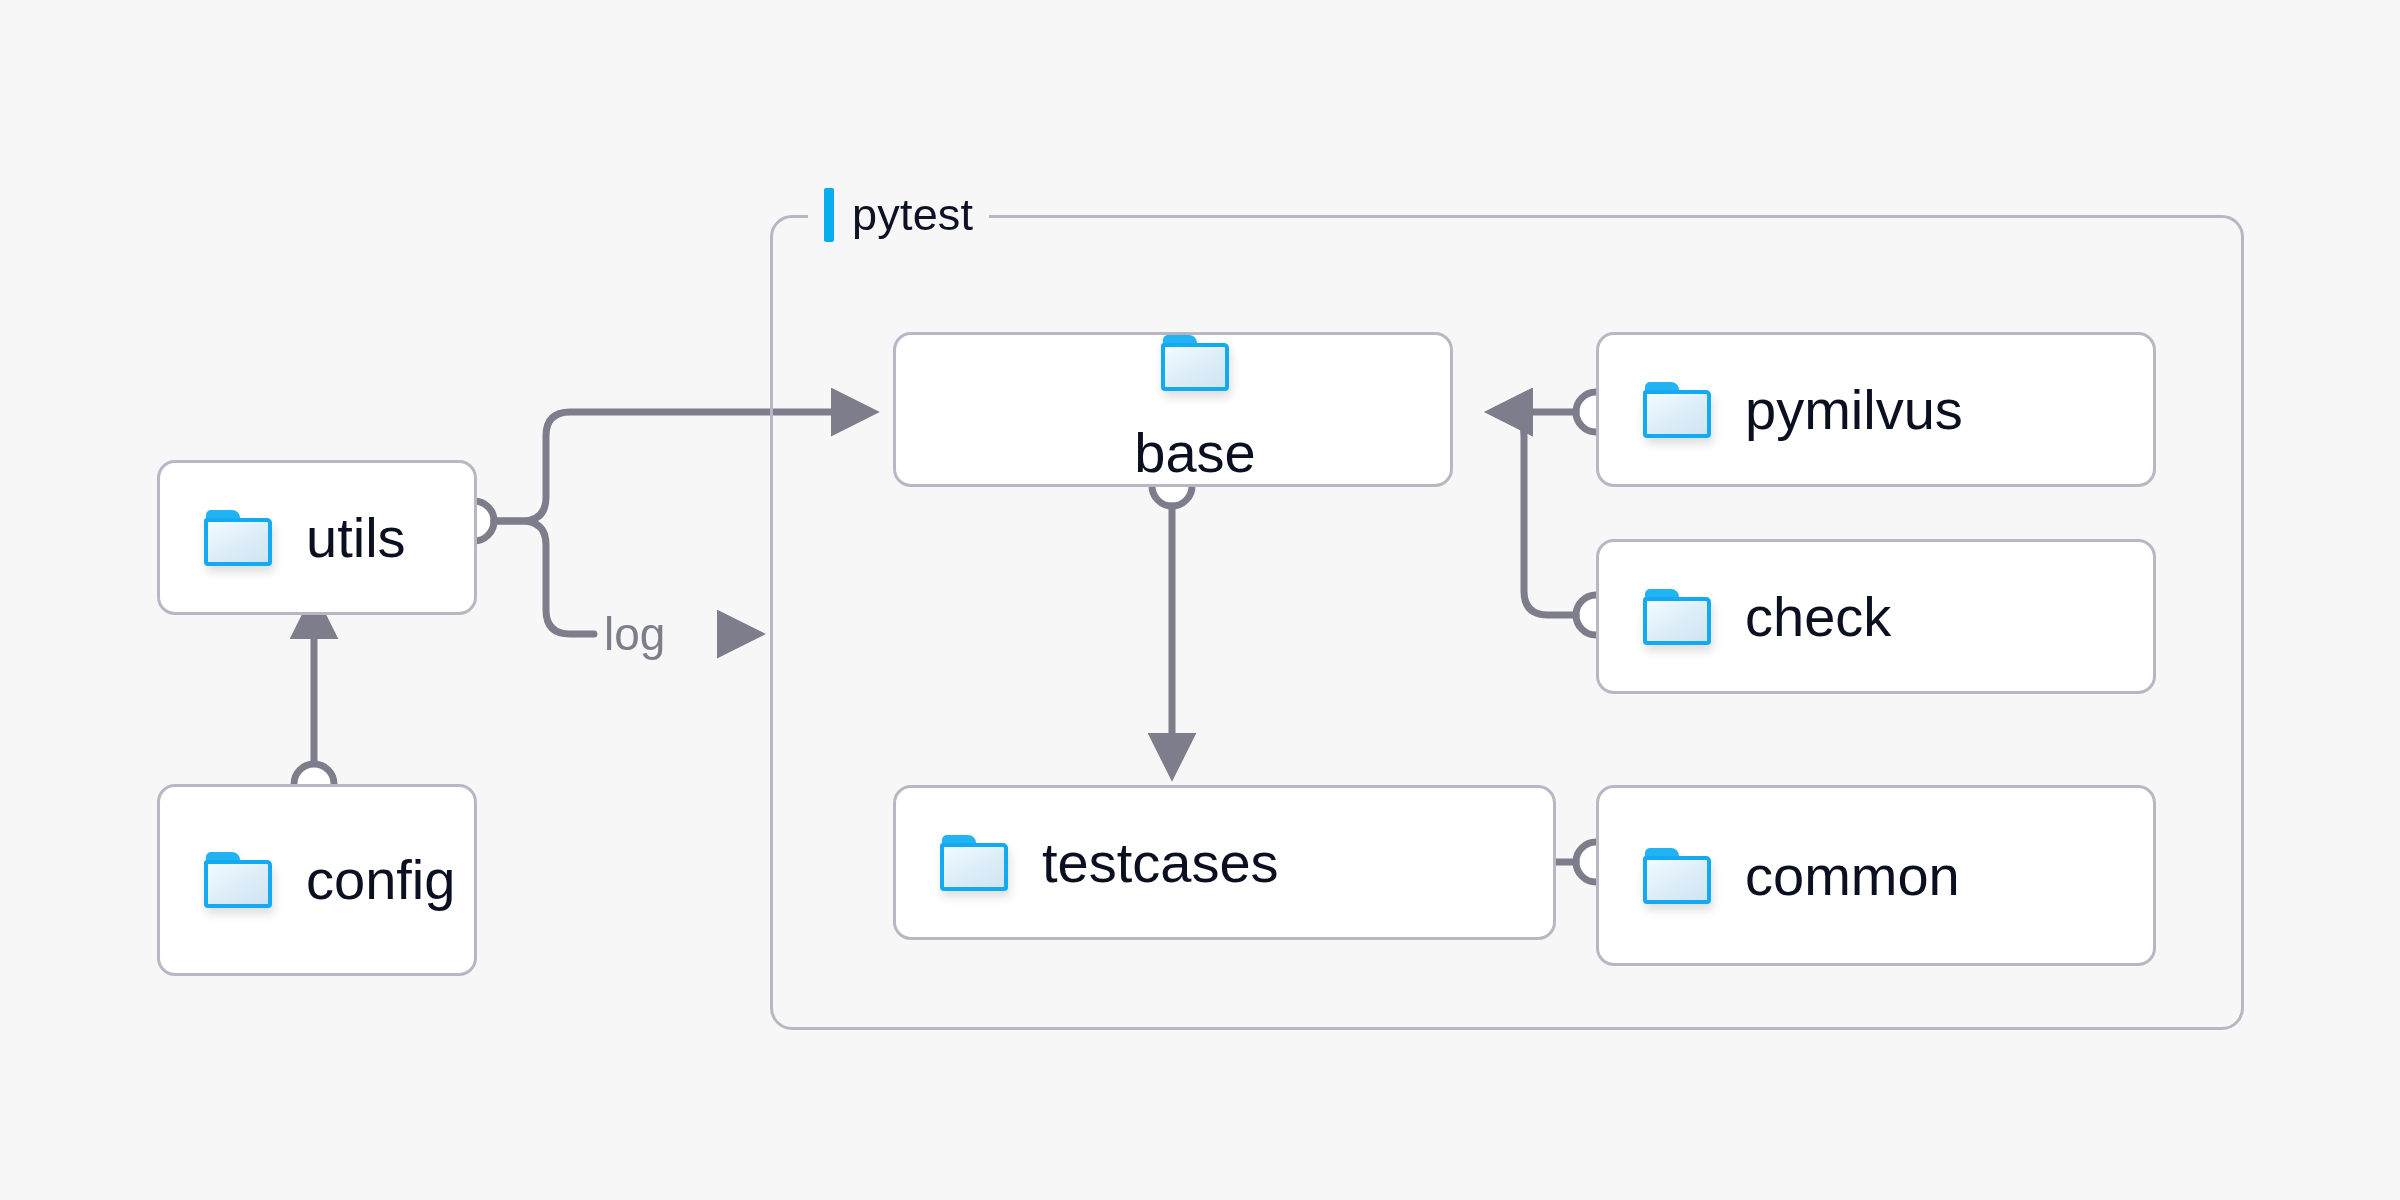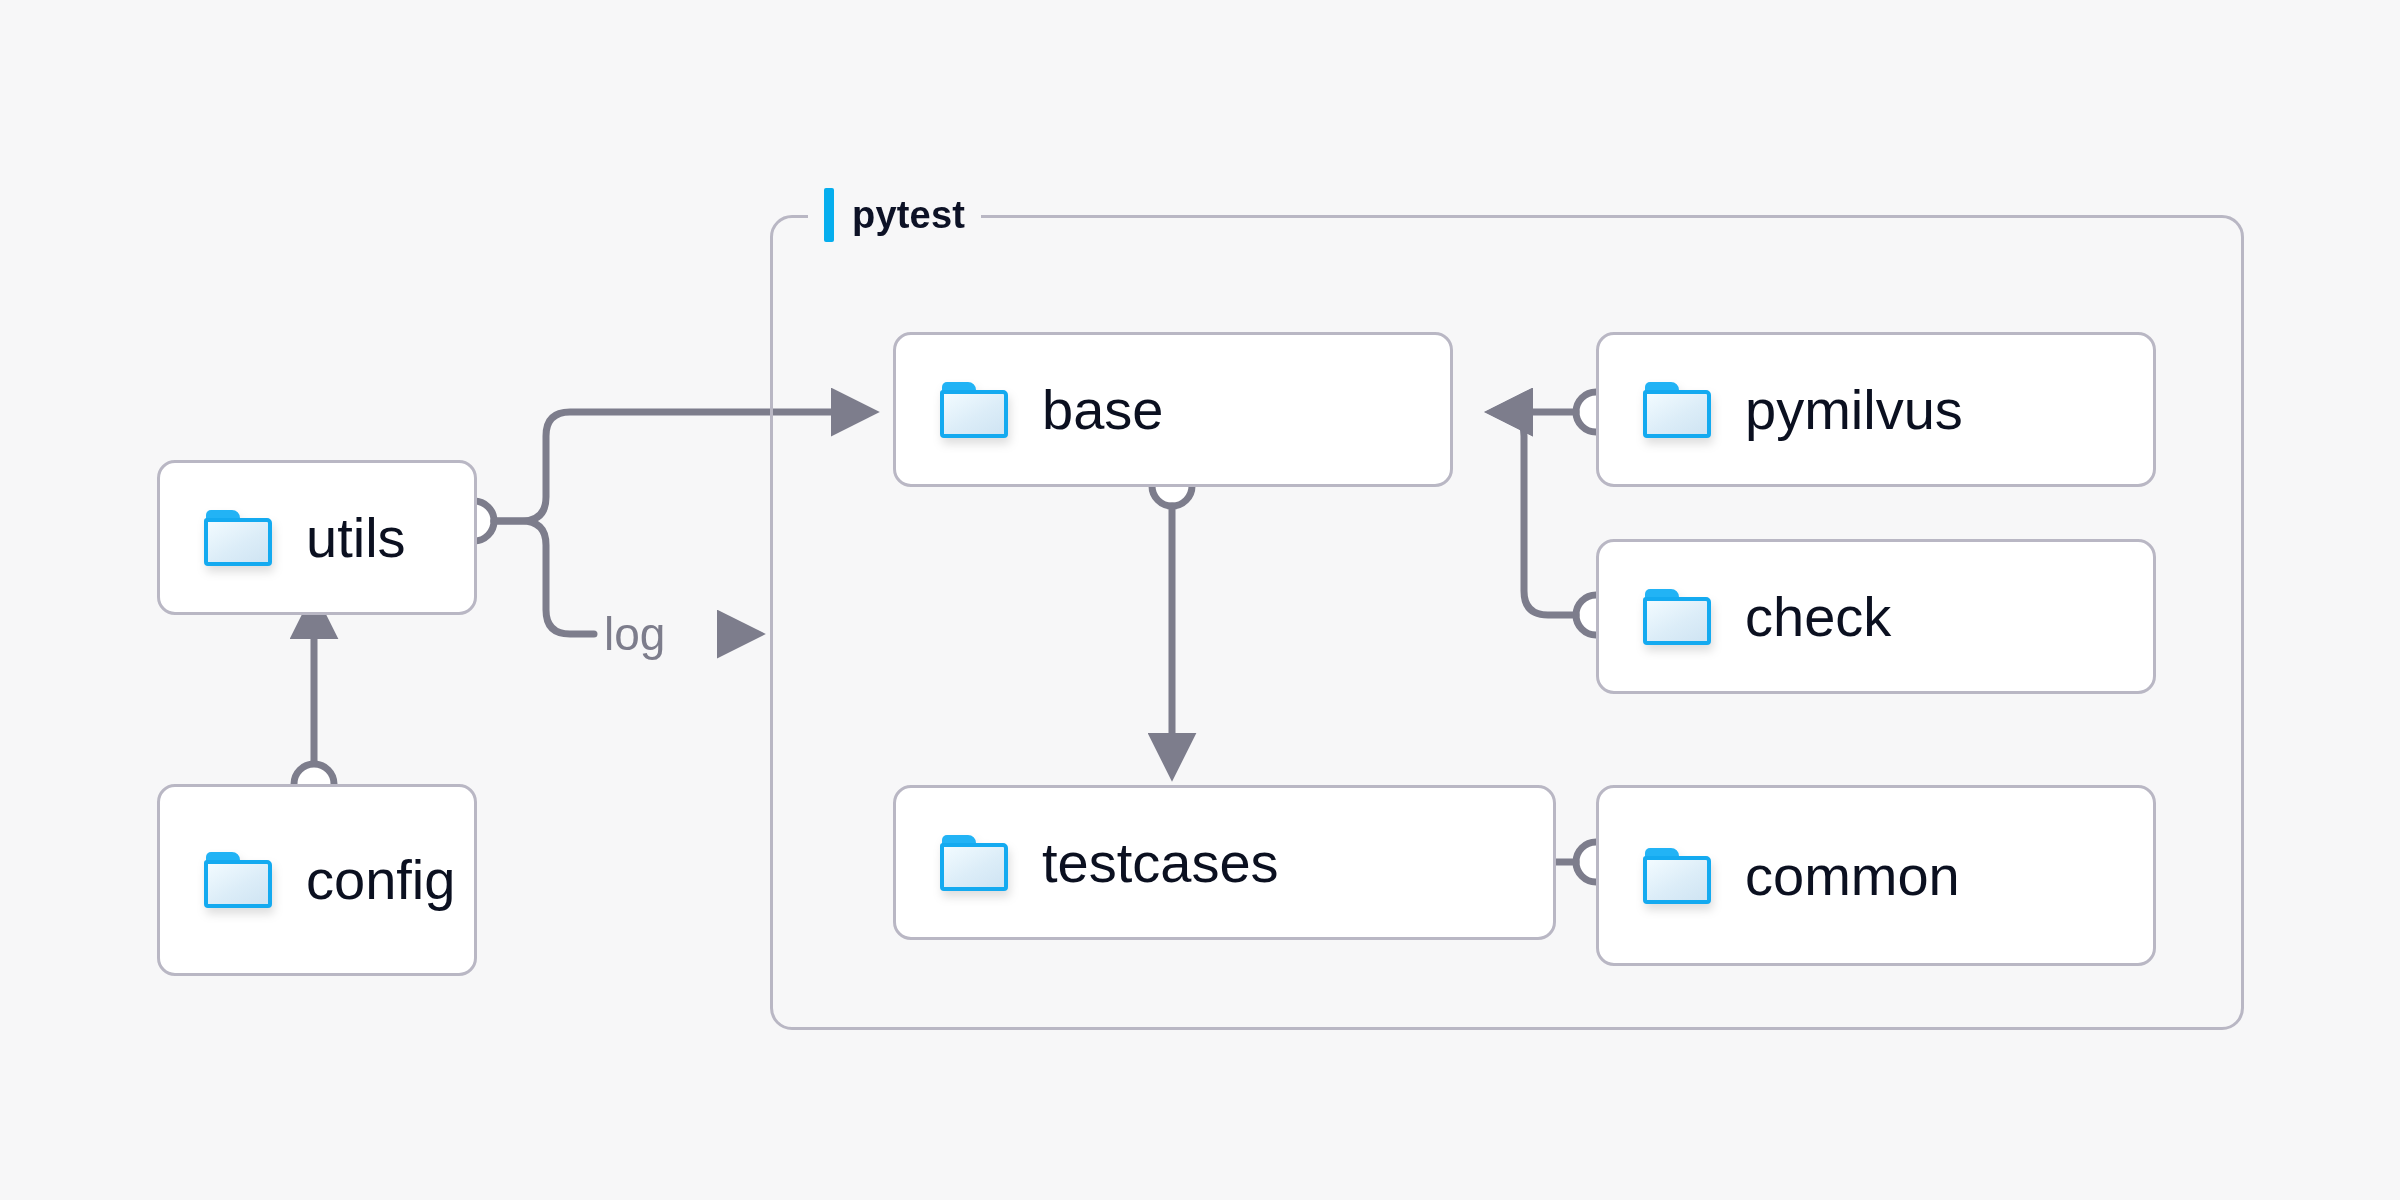--- a/index.html
+++ b/index.html
@@ -25,23 +25,22 @@
     background:#f7f7f8;
     padding:0 16px;
     height:64px;
   }
   .group-label .bar{
     width:10px;height:54px;border-radius:2px;
     background:#06aeee;
     display:block;
   }
   .group-label .txt{
-    font-size:38px;color:#0d1226;letter-spacing:.2px;
+    font-size:45px;color:#0d1226;letter-spacing:.2px;
     white-space:nowrap;
-    font-weight:bold;
   }
 
   
   .node{
     position:absolute;
     box-sizing:border-box;
     background:#ffffff;
     border:3px solid #b9b7c4;
     border-radius:18px;
     display:flex;align-items:center;
@@ -140,21 +139,21 @@
   </div>
 
   <div class="node" style="left:157px;top:784px;width:320px;height:192px;">
     <span class="folder">
       <span class="tab"></span>
         <span class="body"></span>
     </span>
     <span class="label">config</span>
   </div>
 
-  <div class="node" style="left:893px;top:332px;width:560px;height:155px;">
+  <div class="node" style="left:893px;top:332px;width:560px;height:155px;flex-direction:column;">
     <span class="folder">
       <span class="tab"></span>
         <span class="body"></span>
     </span>
     <span class="label">base</span>
   </div>
 
   <div class="node" style="left:893px;top:785px;width:663px;height:155px;">
     <span class="folder">
       <span class="tab"></span>

